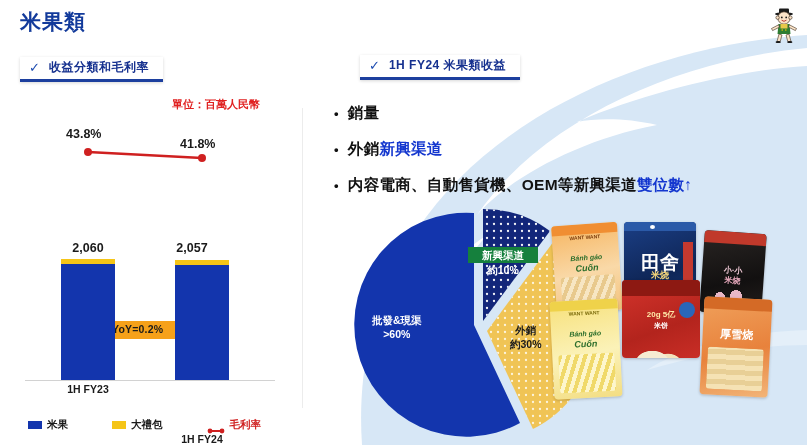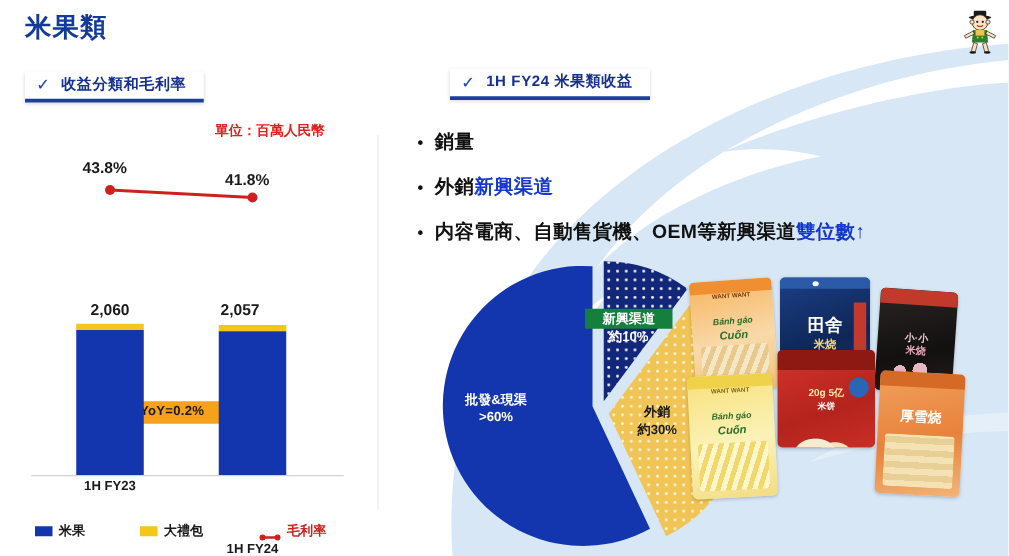--- a/index.html
+++ b/index.html
@@ -315,21 +315,21 @@
       <div style="position:absolute;left:0;top:0;width:100%;height:10px;background:#f08e32;"></div>
       <div class="pack-txt" style="top:11px;color:#7a3a0a;font-size:5px;">WANT WANT</div>
       <div class="pack-txt" style="top:30px;color:#2c6e2c;font-style:italic;">Bánh gáo</div>
       <div class="pack-txt" style="top:39px;color:#2c6e2c;font-size:9px;font-style:italic;">Cuốn</div>
       <div style="position:absolute;left:6px;top:52px;width:54px;height:32px;background:repeating-linear-gradient(115deg,#e8c98d 0 4px,#f7e6c3 4px 8px);border-radius:3px;"></div>
     </div>
 
     <div class="pack" style="left:72px; top:0px; width:72px; height:84px; background:linear-gradient(160deg,#1b3f86,#0f2657 60%,#16356f);">
       <div style="position:absolute;left:0;top:0;width:100%;height:9px;background:#2b5aa8;"></div>
       <div style="position:absolute;left:26px;top:3px;width:5px;height:4px;border-radius:50%;background:#fff;"></div>
-      <div class="pack-txt" style="top:30px;color:#fff;font-size:14px;">田舍</div>
+      <div class="pack-txt" style="top:30px;color:#fff;font-size:19px;">田舍</div>
       <div class="pack-txt" style="top:48px;color:#f4d57a;font-size:9px;">米烧</div>
       <div style="position:absolute;right:3px;top:20px;width:10px;height:42px;background:#c4392f;"></div>
     </div>
 
     <div class="pack" style="left:150px; top:10px; width:62px; height:82px; background:linear-gradient(165deg,#2a2624,#121010 60%,#241f1d); transform:rotate(4deg);">
       <div style="position:absolute;left:0;top:0;width:100%;height:12px;background:#c0392b;"></div>
       <div class="pack-txt" style="top:34px;color:#f0c9d6;font-size:8px;">小·小</div>
       <div class="pack-txt" style="top:44px;color:#e8a9bd;font-size:8px;">米烧</div>
       <div style="position:absolute;left:8px;top:56px;width:46px;height:20px;background:radial-gradient(circle at 25% 50%,#e8b7c6 0 5px,transparent 5px),radial-gradient(circle at 60% 40%,#e8b7c6 0 6px,transparent 6px);"></div>
     </div>

